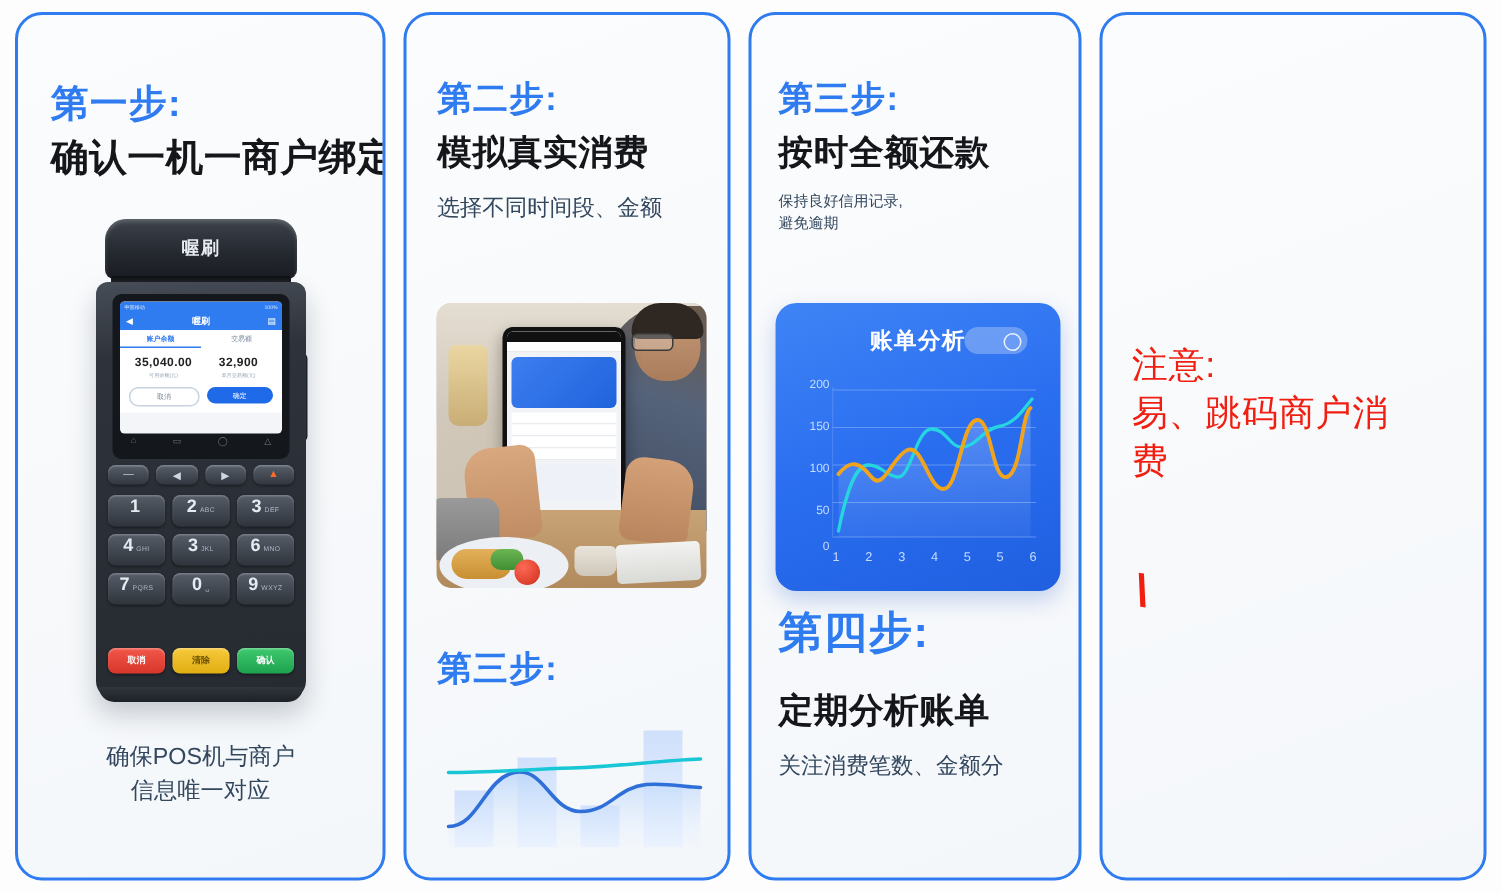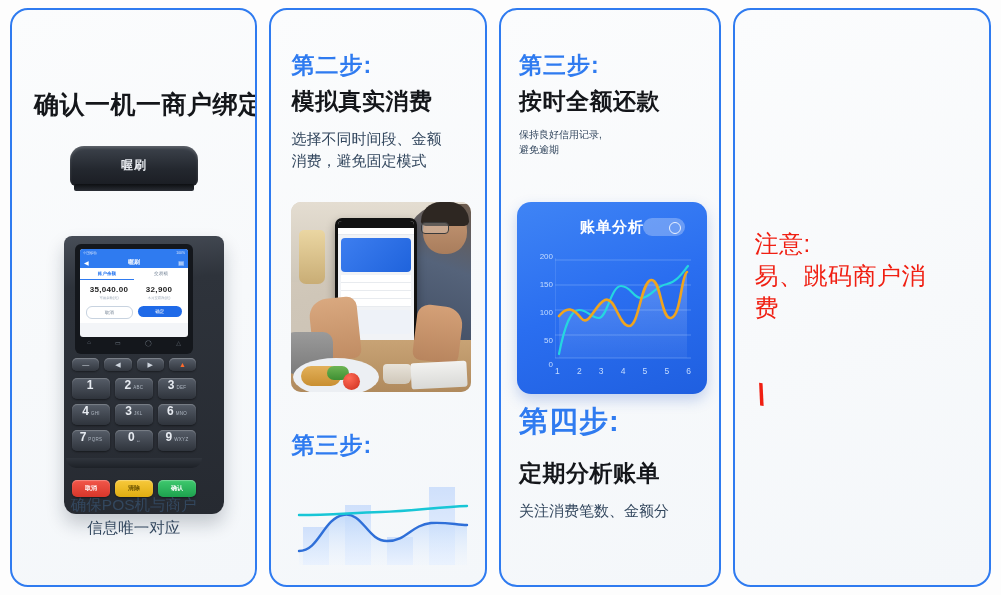--- a/index.html
+++ b/index.html
@@ -46,25 +46,24 @@
   }
   .pos-logo{
     position:absolute;left:0;right:0;top:11px;text-align:center;
     color:#e9ecf1;font-size:12px;font-weight:bold;letter-spacing:1px;
   }
   .pos-slot{
     position:absolute;left:10px;top:38px;width:120px;height:7px;
     background:linear-gradient(180deg,#0d0f12,#2a2e35);border-radius:2px;
   }
   .pos-body{
-    position:absolute;left:0;top:42px;width:160px;height:278px;
+    position:absolute;left:0;top:42px;width:140px;height:278px;
     background:linear-gradient(175deg,#474d57 0%,#2e333b 18%,#262a31 100%);
     border-radius:8px 8px 12px 12px;
     box-shadow:0 10px 18px rgba(20,30,50,.22);
-    margin-top:48px;
   }
   .pos-screen-bez{
     position:absolute;left:11px;top:8px;width:118px;height:110px;
     background:#14171c;border-radius:6px;padding:0;
   }
   .pos-screen{
     position:absolute;left:5px;top:5px;width:108px;height:88px;
     background:#f3f5f8;border-radius:3px;overflow:hidden;
     font-size:4.2px;color:#33475e;
   }
@@ -231,20 +230,21 @@
     color:#f01f12;font-size:24px;font-weight:normal;line-height:1.34;letter-spacing:.5px;}
   .c4-slash{position:absolute;left:22px;top:368px;color:#f01f12;font-size:30px;font-weight:bold;
     transform:rotate(8deg);}
 </style>
 </head>
 <body>
 
 <div class="board">
 
   <div class="card card-1">
+    <div class="step-head c1-head">第一步:</div>
     <div class="step-title c1-title">确认一机一商户绑定</div>
 
     <div class="pos">
       <div class="pos-side"></div>
       <div class="pos-printer">
         <div class="pos-logo">喔刷</div>
       </div>
       <div class="pos-slot"></div>
       <div class="pos-body">
         <div class="pos-screen-bez">
@@ -341,21 +341,20 @@
       <div>确保POS机与商户</div>
       <div>信息唯一对应</div>
     </div>
   </div>
 
   <div class="card card-2">
     <div class="step-head c2-head">第二步:</div>
     <div class="step-title c2-title">模拟真实消费</div>
     <div class="step-desc c2-desc">
       <div>选择不同时间段、金额</div>
-      <div>消费，避免固定模式</div>
     </div>
 
     <div class="photo">
       <div class="ph-bg-shelf"></div>
       <div class="ph-person"></div>
       <div class="ph-head"></div>
       <div class="ph-hair"></div>
       <div class="ph-glass"></div>
       <div class="ph-jar"></div>
       <div class="ph-phone">

